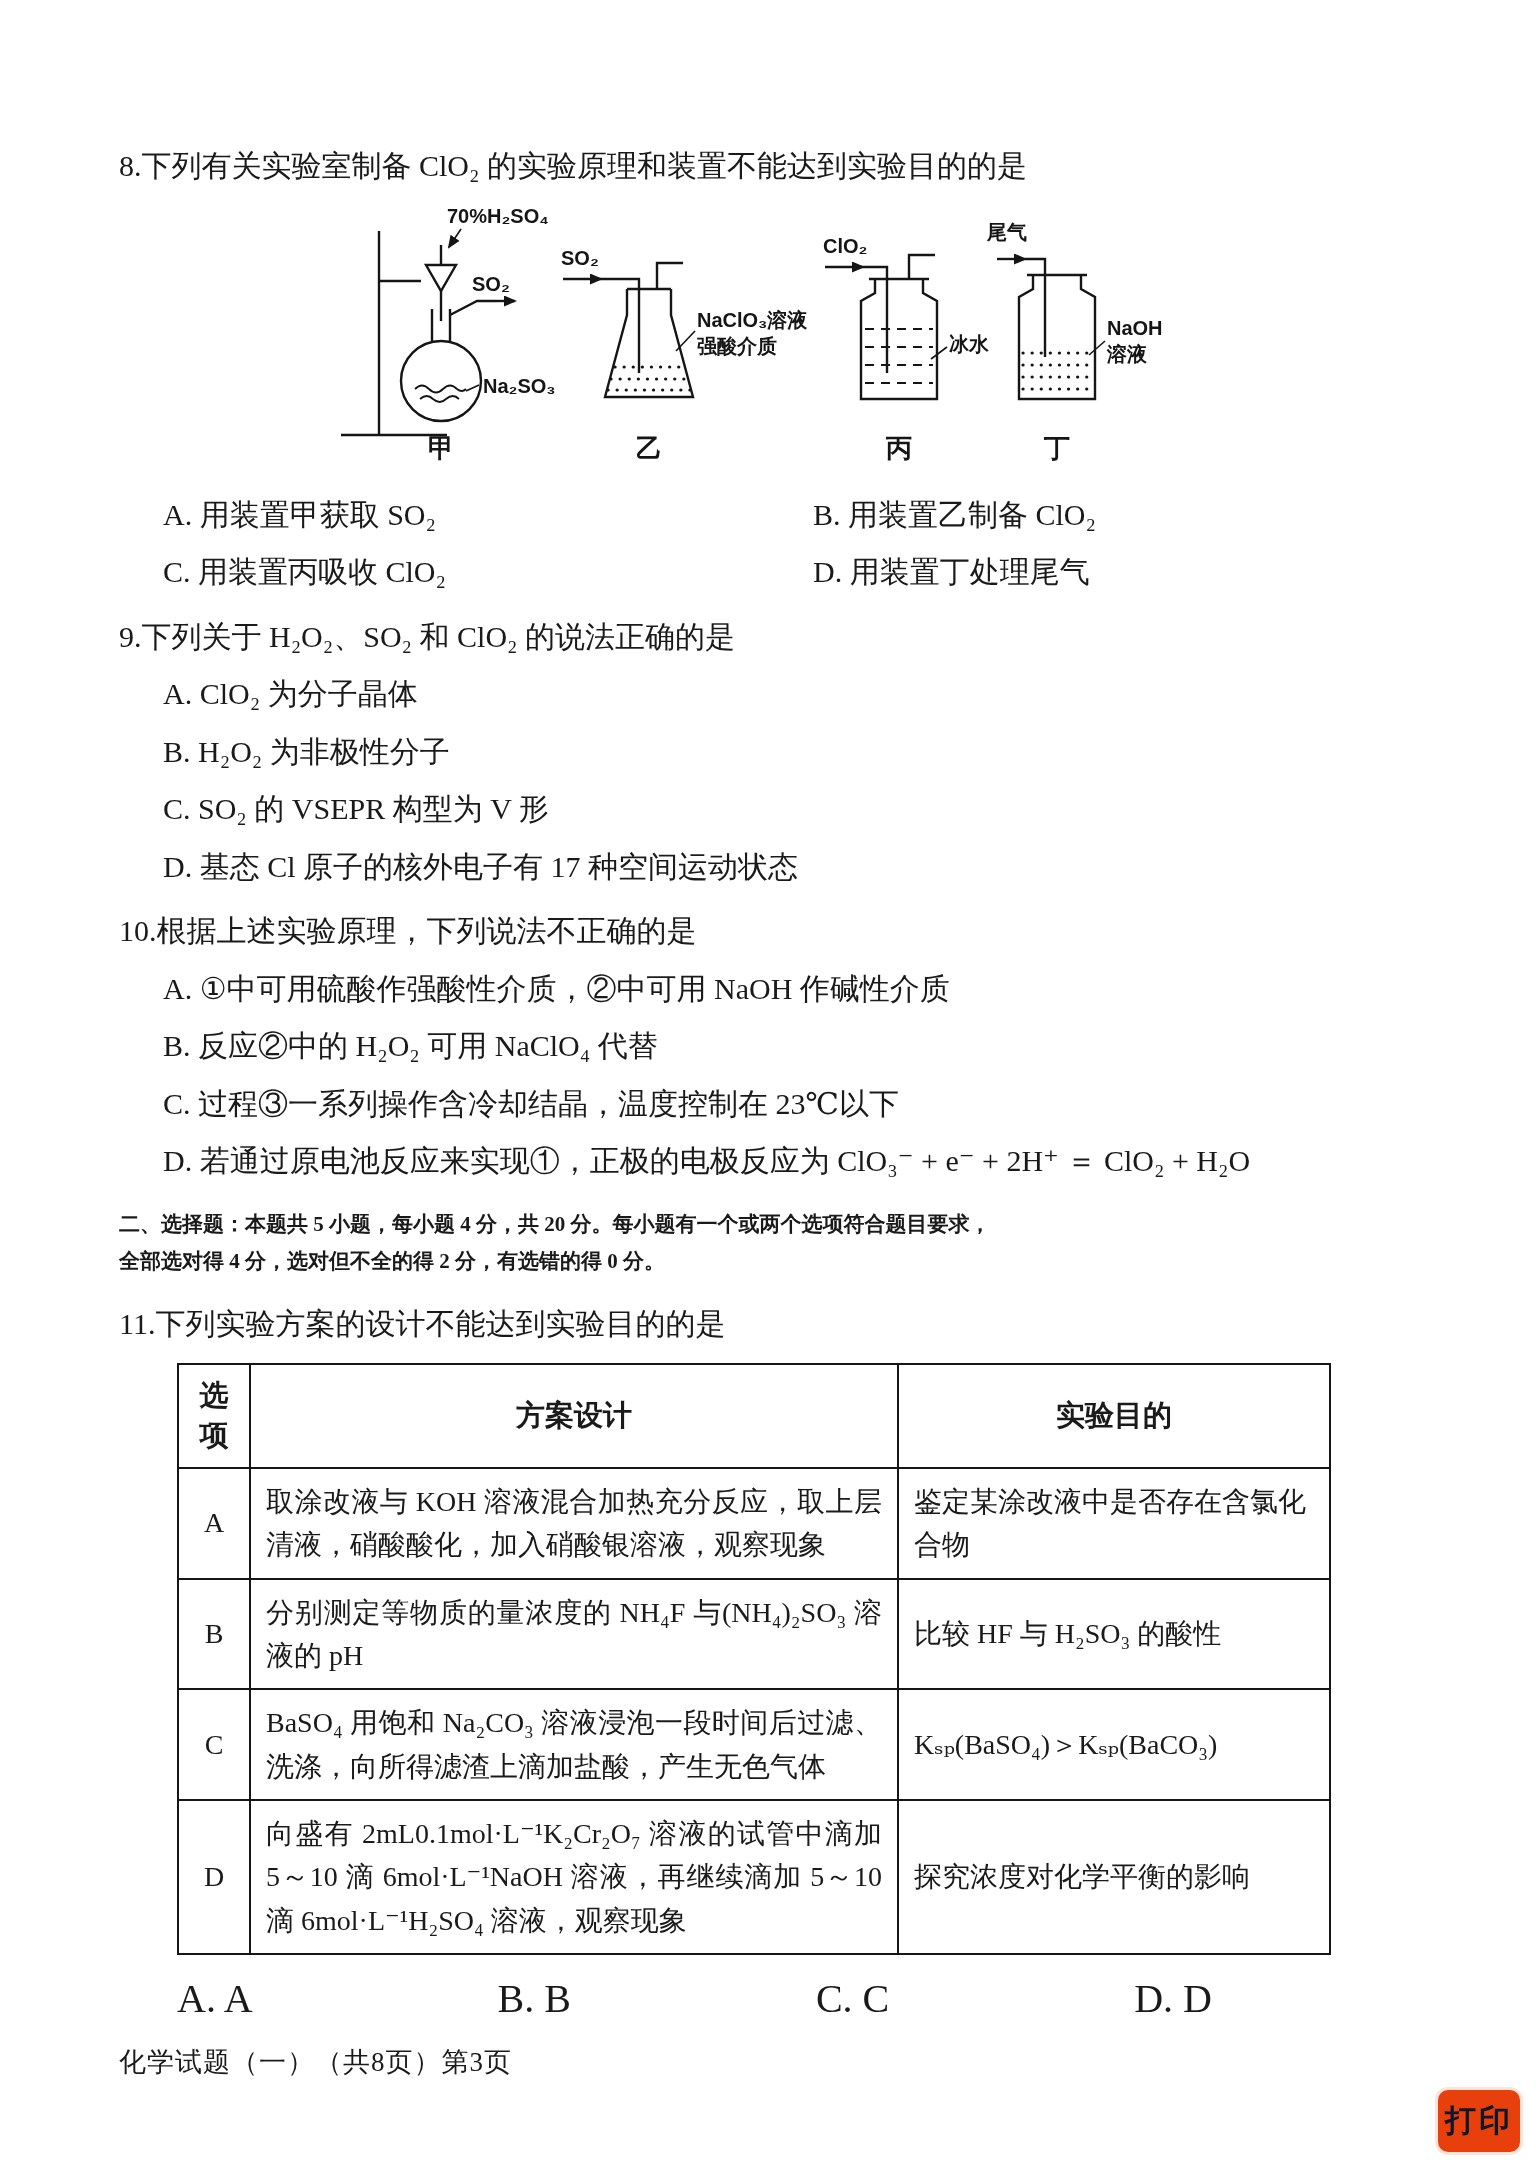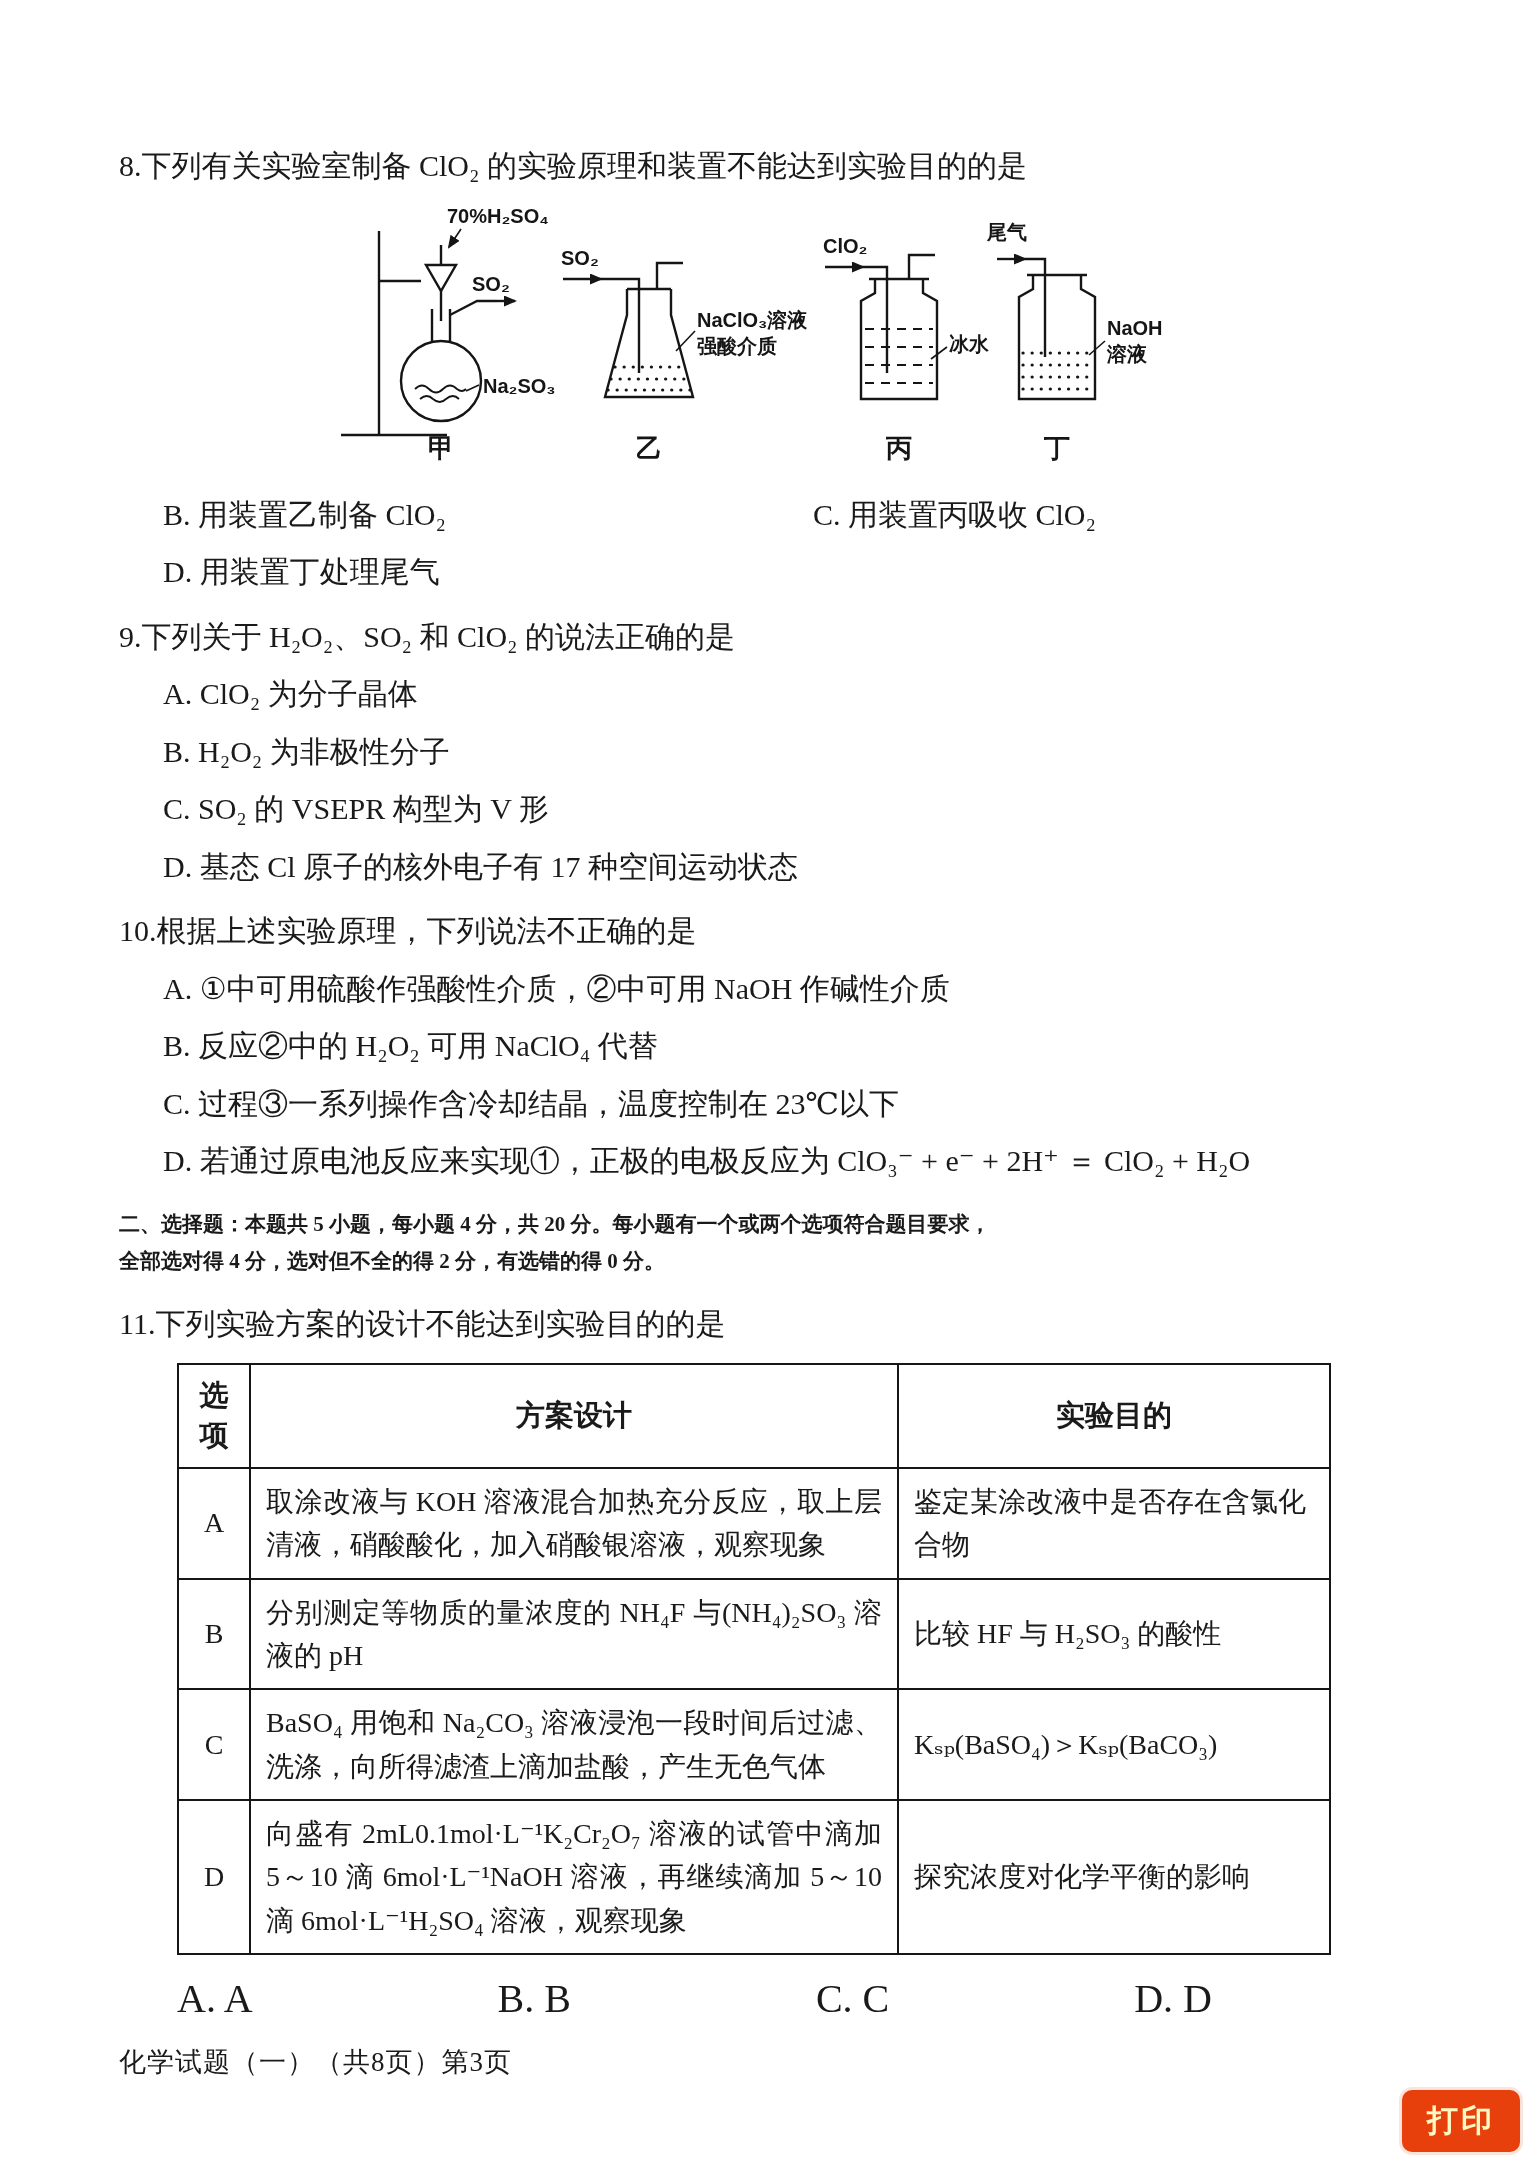--- a/index.html
+++ b/index.html
@@ -24,22 +24,22 @@
   .col-opt{width:72px}
   .col-plan{width:648px}
   .col-purpose{width:432px}
   .c-opt{text-align:center}
   .c-plan{line-height:1.55;text-align:justify}
   .c-purpose{line-height:1.55}
   .answers{display:flex;justify-content:space-between;width:1035px;margin:20px 0 0 58px;font-size:40px}
   .footer{font-size:27px;margin-top:22px;letter-spacing:1px}
   .print-btn{
     position:absolute;right:16px;bottom:18px;border:none;cursor:pointer;
-    background:#e8400c;color:#fef9c3;font-family:"Liberation Sans","DejaVu Sans",sans-serif;
-    font-size:31px;font-weight:bold;padding:10px 25px;border-radius:10px;letter-spacing:3px;
+    background:#e8400c;color:#0f172a;font-family:"Liberation Sans","DejaVu Sans",sans-serif;
+    font-size:31px;font-weight:bold;padding:10px 7px;border-radius:10px;letter-spacing:3px;
     box-shadow:0 0 0 3px rgba(248,205,190,0.55);
   }
 </style>
 </head>
 <body>
 
 <div class="content">
 
   <section>
     <div class="stem">8.下列有关实验室制备 ClO₂ 的实验原理和装置不能达到实验目的的是</div>
@@ -124,20 +124,21 @@
           <line x1="694" y1="188" x2="762" y2="188"></line>
         </g>
         <text x="658" y="38">尾气</text>
         <text x="778" y="134">NaOH</text>
         <text x="778" y="160">溶液</text>
         <text x="728" y="256" class="app-name">丁</text>
       </svg>
     </div>
 
     <div class="q8-opts">
+      <div class="opt">A. 用装置甲获取 SO₂</div>
       <div class="opt">B. 用装置乙制备 ClO₂</div>
       <div class="opt">C. 用装置丙吸收 ClO₂</div>
       <div class="opt">D. 用装置丁处理尾气</div>
     </div>
   </section>
 
   <section class="qblock">
     <div class="stem">9.下列关于 H₂O₂、SO₂ 和 ClO₂ 的说法正确的是</div>
     <div class="opt">A. ClO₂ 为分子晶体</div>
     <div class="opt">B. H₂O₂ 为非极性分子</div>

